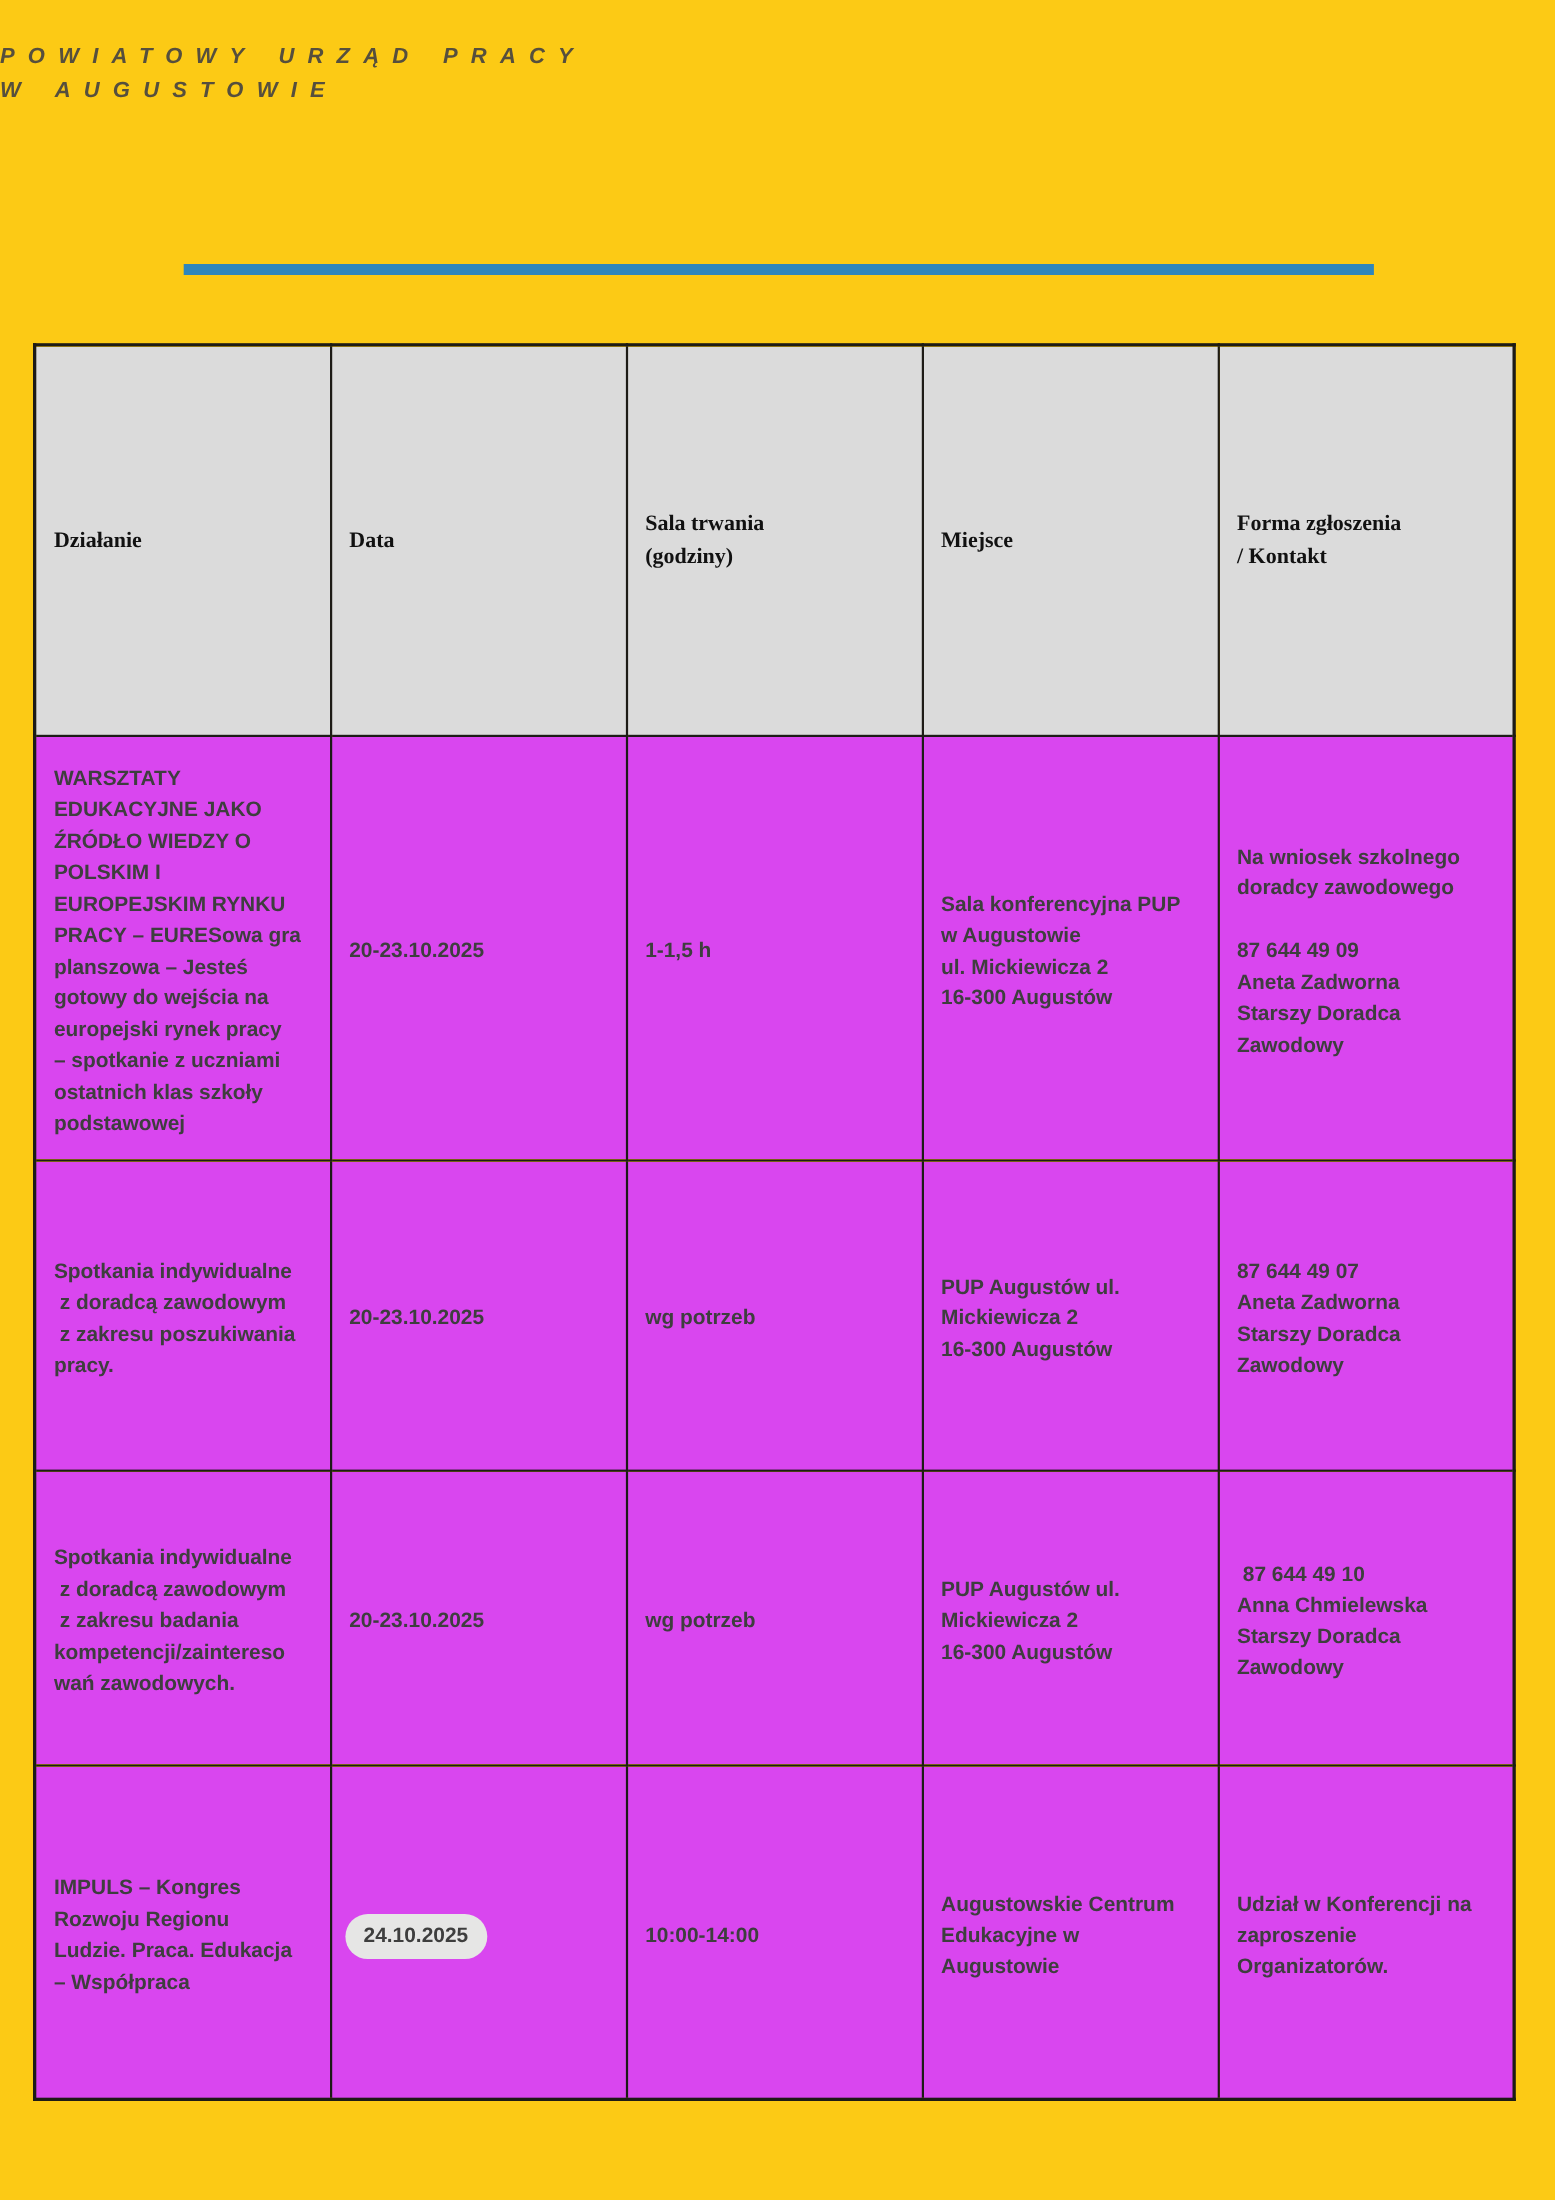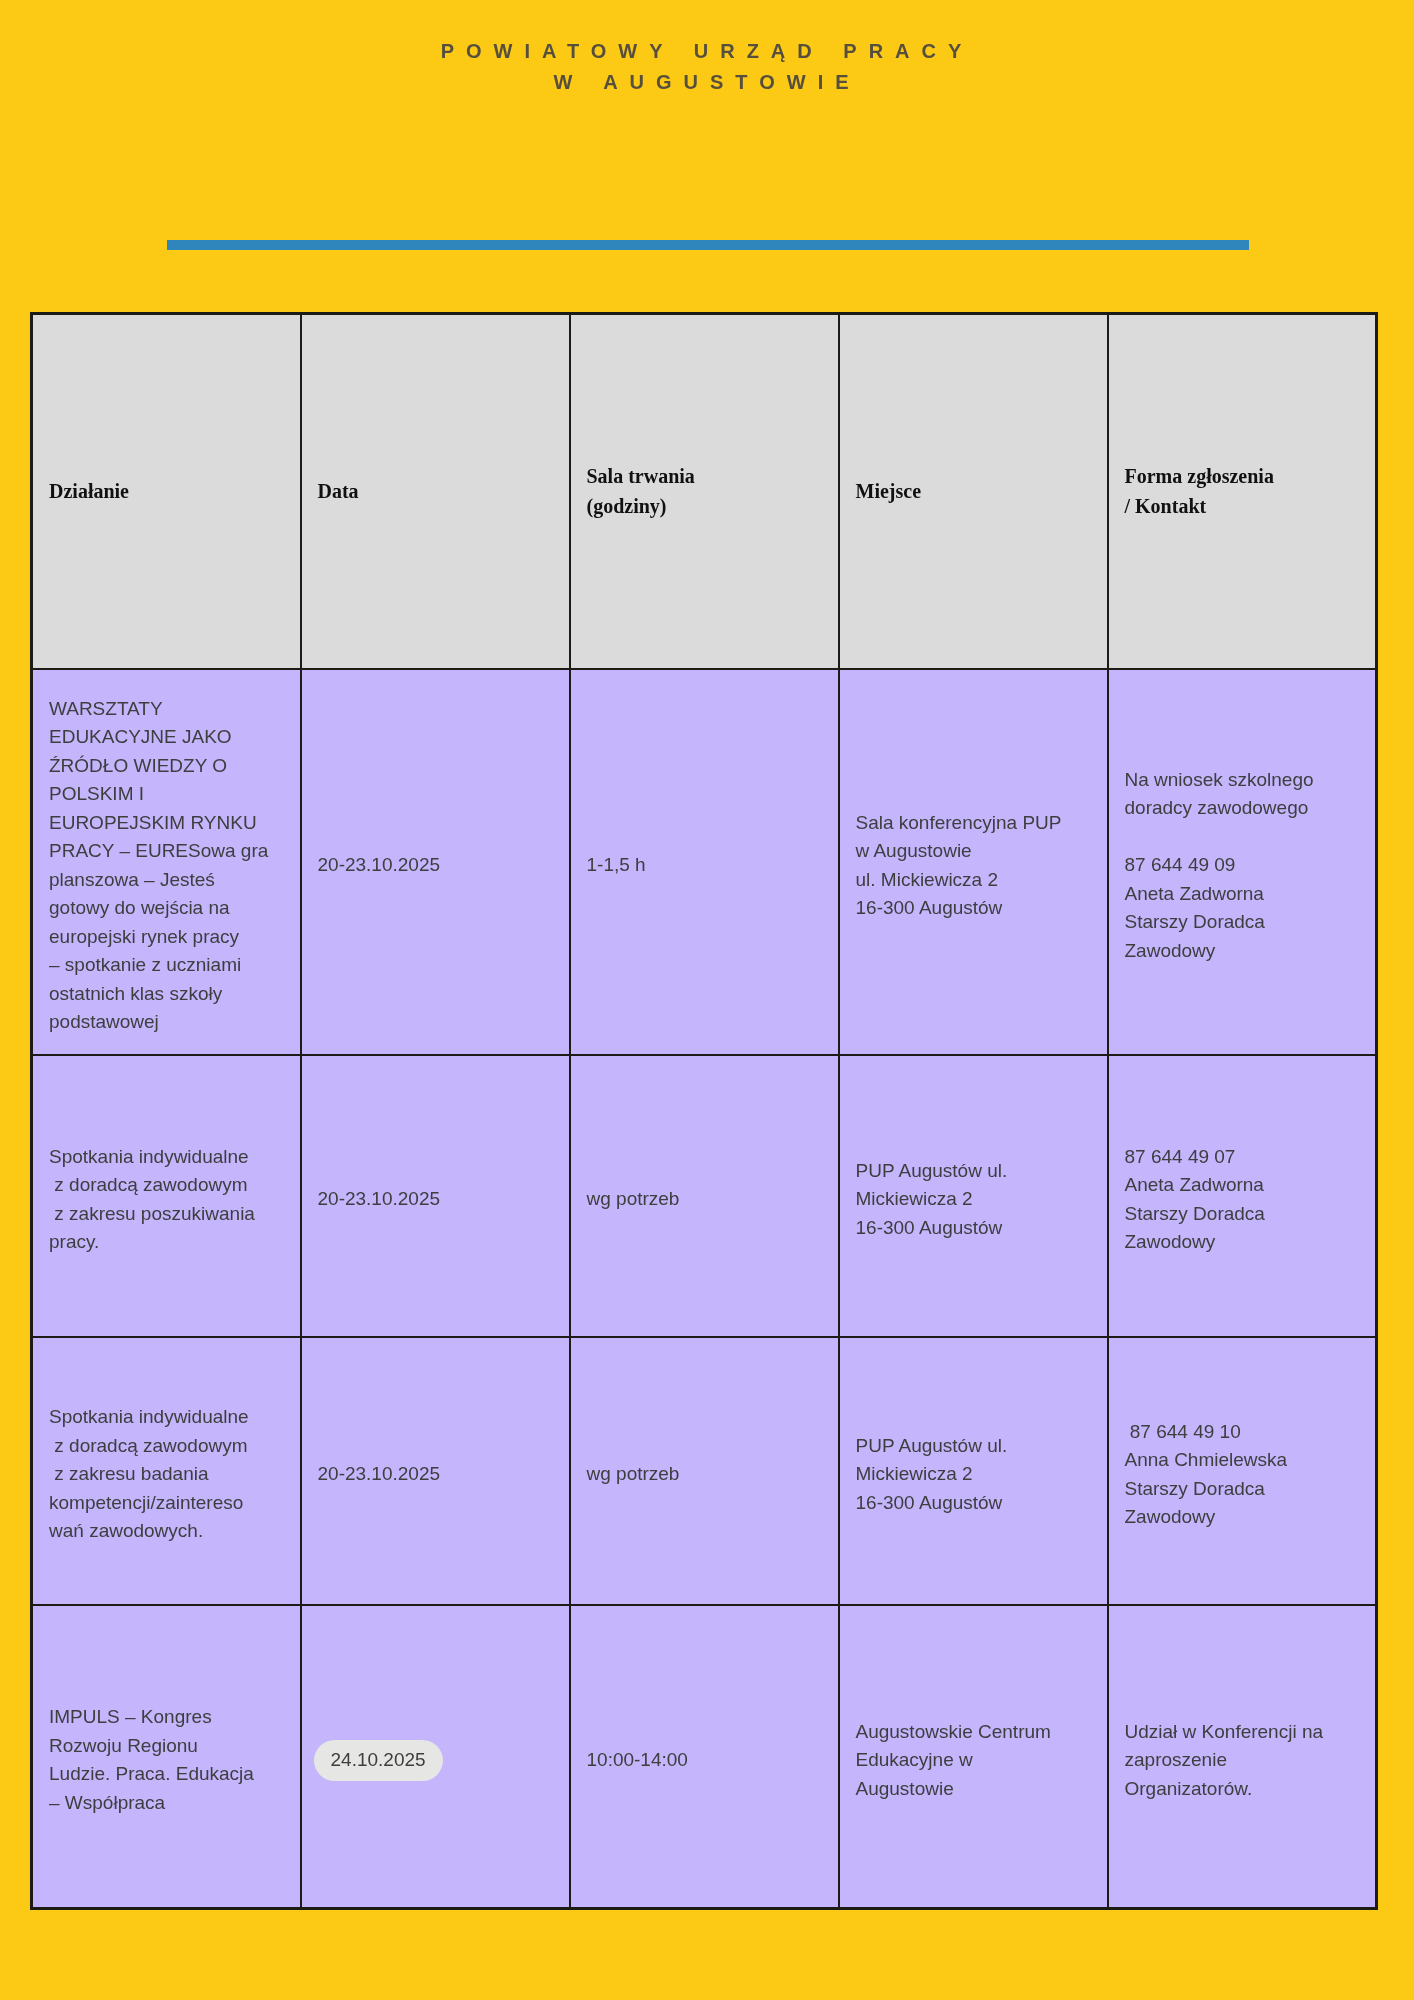--- a/index.html
+++ b/index.html
@@ -9,28 +9,29 @@
     height: 2000px;
     background: #FCCA15;
     font-family: "Liberation Sans", sans-serif;
     overflow: hidden;
   }
   .masthead {
     position: absolute;
     top: 36px;
     left: 0;
     width: 1414px;
-    text-align: center;
+    text-align: left;
     color: #564F3D;
     font-size: 20px;
     font-weight: bold;
     line-height: 31px;
     letter-spacing: 12px;
     word-spacing: 2px;
     white-space: nowrap;
+    font-style: italic;
   }
   .divider {
     position: absolute;
     top: 240px;
     left: 167px;
     width: 1082px;
     height: 10px;
     background: #2F86BC;
   }
   table.schedule {
@@ -52,25 +53,25 @@
     background: #DBDBDB;
     vertical-align: middle;
     text-align: left;
     font-size: 20px;
     font-weight: bold;
     line-height: 30px;
     color: #111111;
     padding: 0 10px 0 16px;
   }
   table.schedule td {
-    background: #c4b5fd;
+    background: #d946ef;
     vertical-align: middle;
     text-align: left;
     font-size: 19px;
-    font-weight: normal;
+    font-weight: bold;
     line-height: 28.5px;
     color: #3E3E3E;
     padding: 10px 12px 2px 16px;
   }
   tr.hrow { height: 355px; font-family: Liberation Serif, serif; }
   tr.r0 { height: 386px; }
   tr.r1 { height: 282px; }
   tr.r2 { height: 268px; }
   tr.r3 { height: 304px; }
   .pill {

